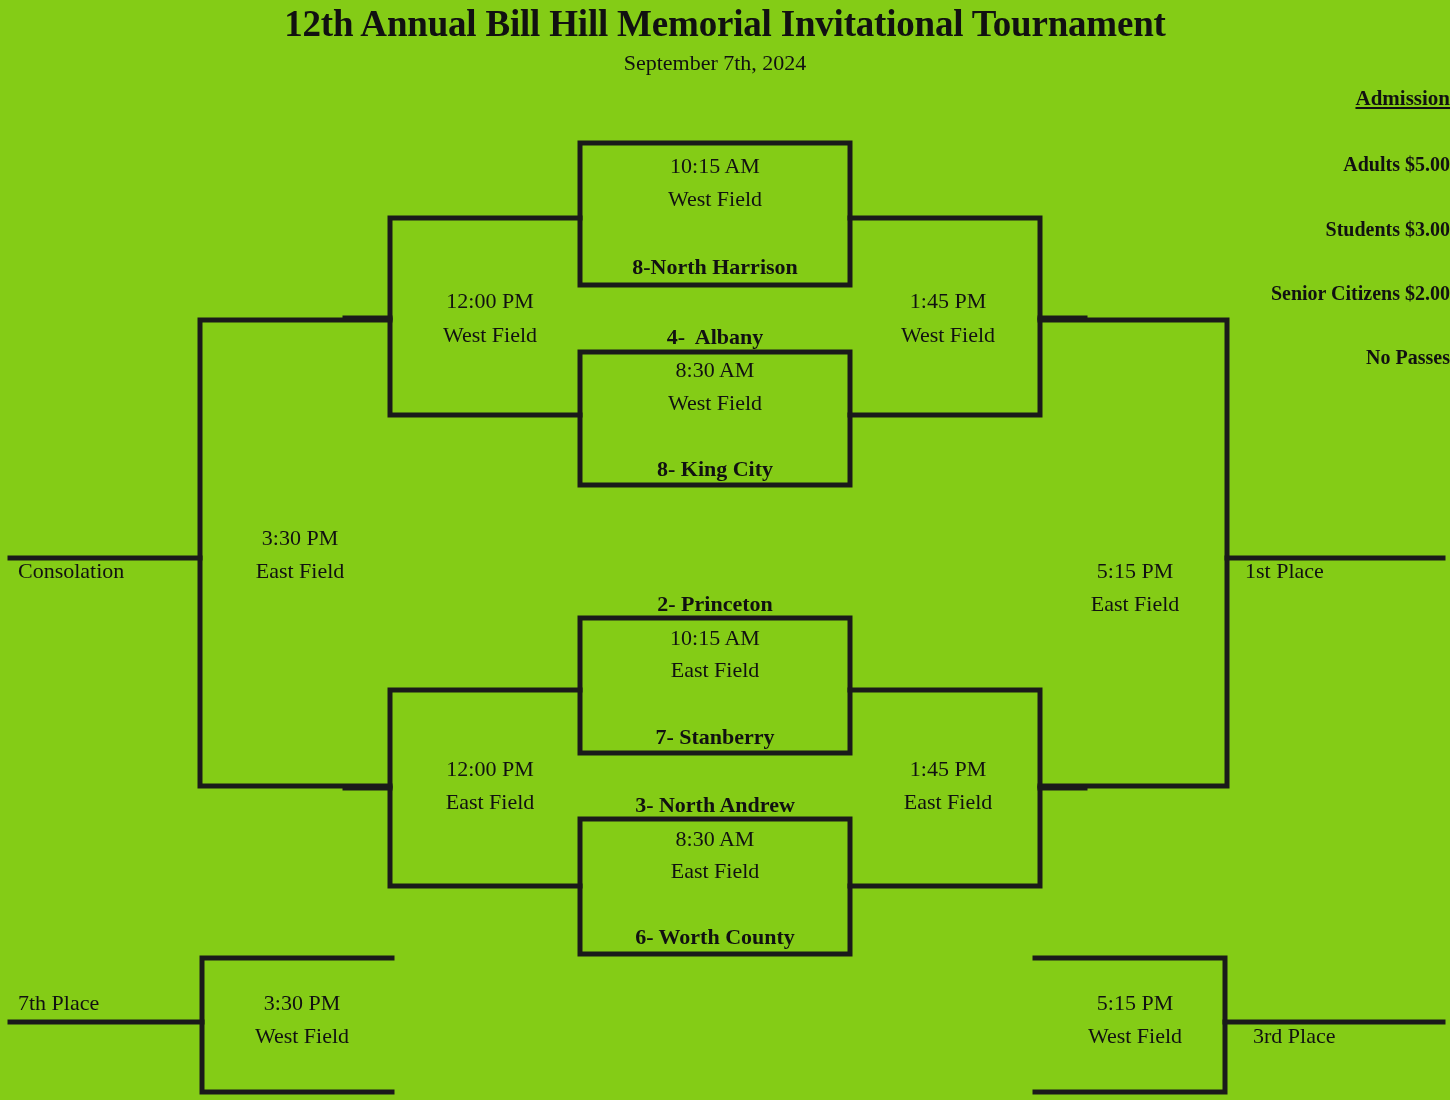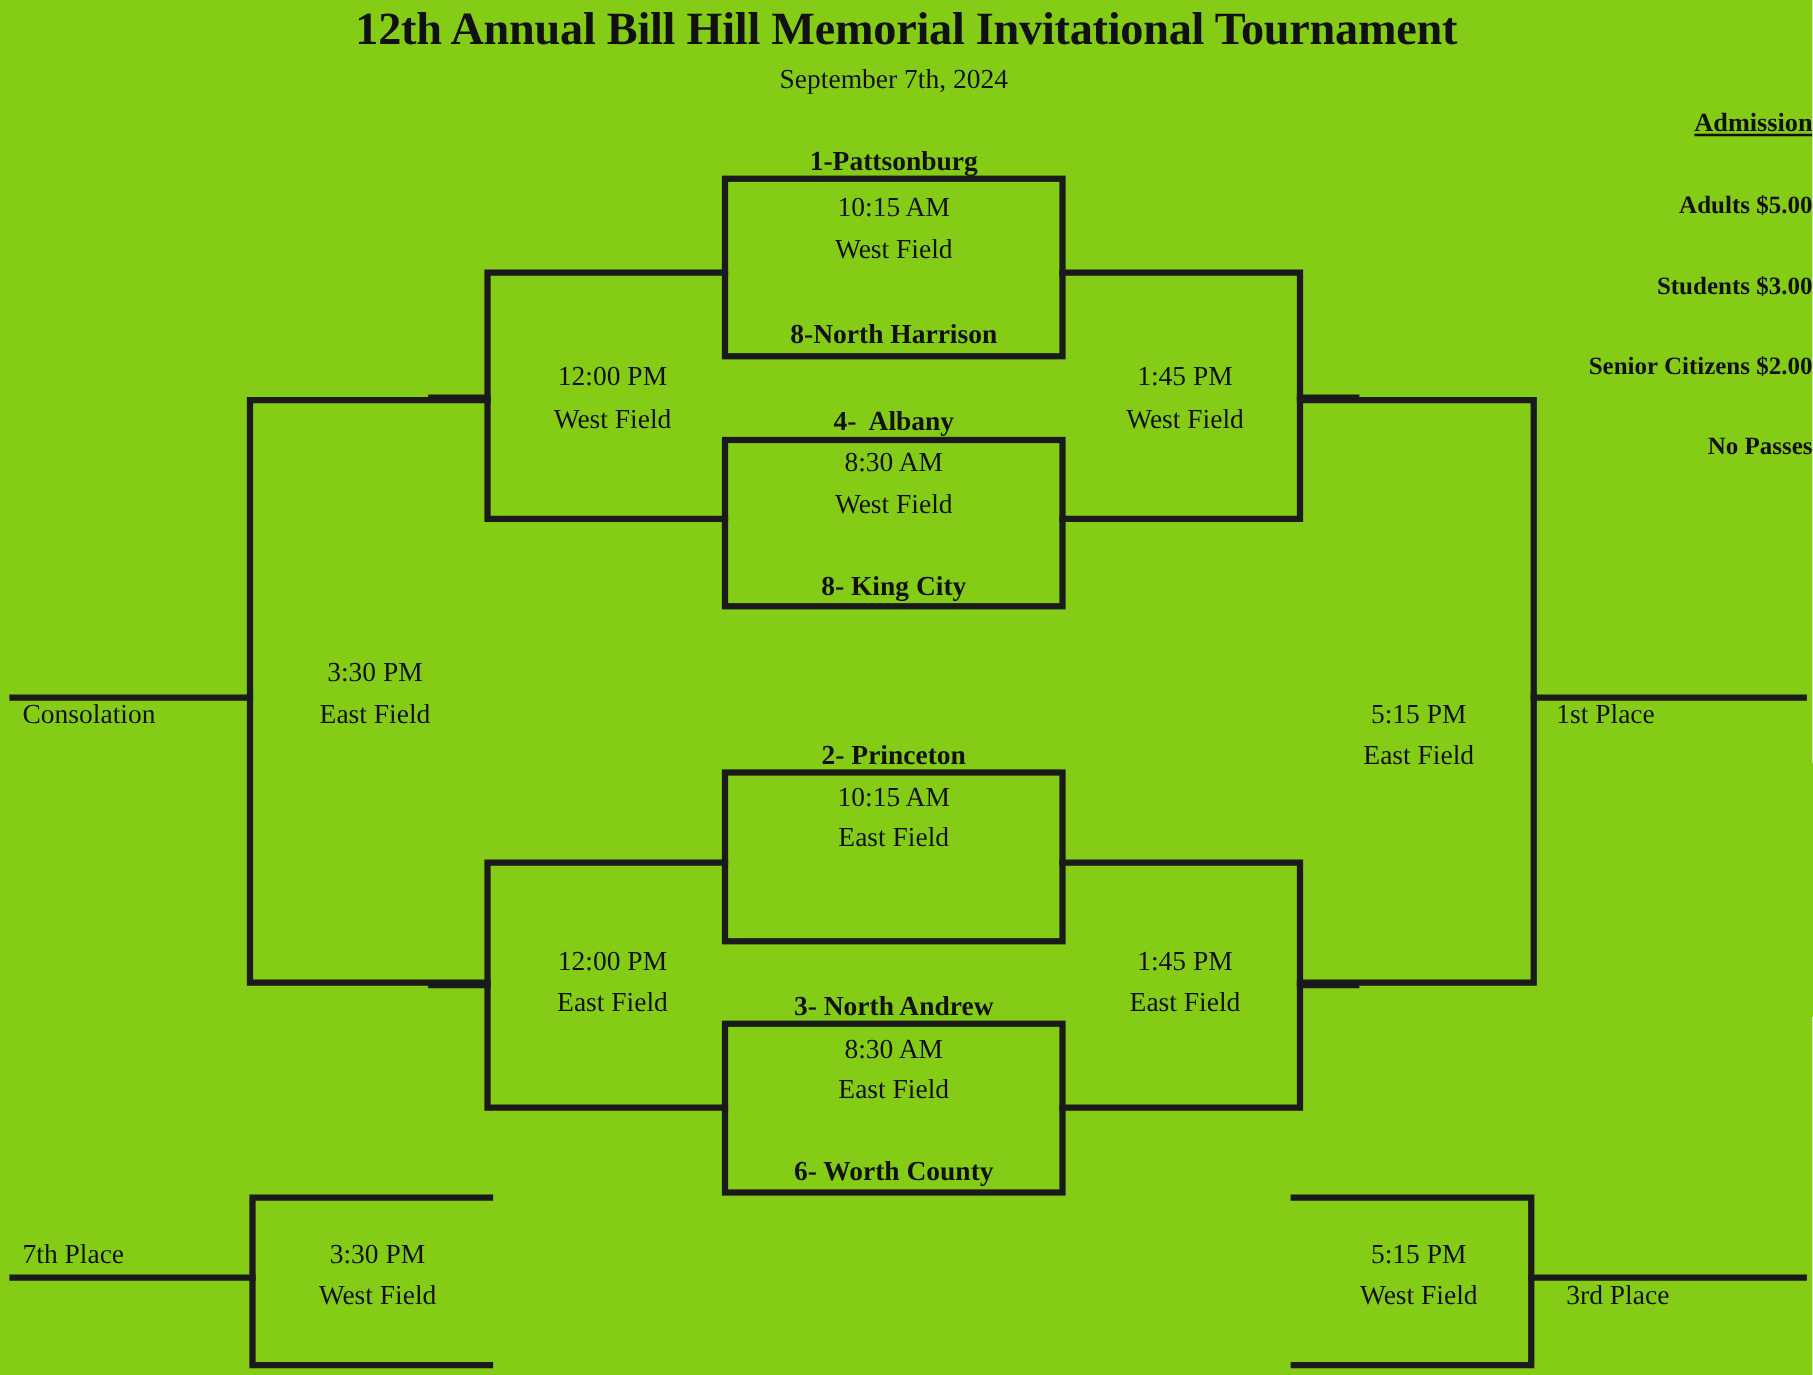--- a/index.html
+++ b/index.html
@@ -136,33 +136,33 @@
   <div class="txt subtitle">September 7th, 2024</div>
 
   <div class="txt admission">
     <span class="head">Admission</span>
     <span class="line">Adults $5.00</span>
     <span class="line">Students $3.00</span>
     <span class="line">Senior Citizens $2.00</span>
     <span class="line">No Passes</span>
   </div>
 
-  <div class="txt team" style="left:580px; top:116px;">1-Pattsonburg</div>
   <div class="txt gameinfo" style="left:580px; top:153px;">10:15 AM</div>
   <div class="txt gameinfo" style="left:580px; top:186px;">West Field</div>
   <div class="txt team" style="left:580px; top:254px;">8-North Harrison</div>
 
   <div class="txt team" style="left:580px; top:324px;">4-  Albany</div>
   <div class="txt gameinfo" style="left:580px; top:357px;">8:30 AM</div>
   <div class="txt gameinfo" style="left:580px; top:390px;">West Field</div>
   <div class="txt team" style="left:580px; top:456px;">8- King City</div>
 
   <div class="txt team" style="left:580px; top:591px;">2- Princeton</div>
   <div class="txt gameinfo" style="left:580px; top:625px;">10:15 AM</div>
   <div class="txt gameinfo" style="left:580px; top:657px;">East Field</div>
+  <div class="txt team" style="left:580px; top:724px;">7- Stanberry</div>
 
   <div class="txt team" style="left:580px; top:792px;">3- North Andrew</div>
   <div class="txt gameinfo" style="left:580px; top:826px;">8:30 AM</div>
   <div class="txt gameinfo" style="left:580px; top:858px;">East Field</div>
   <div class="txt team" style="left:580px; top:924px;">6- Worth County</div>
 
   <div class="txt slotlabel" style="left:390px; top:288px;">12:00 PM</div>
   <div class="txt slotlabel" style="left:390px; top:322px;">West Field</div>
 
   <div class="txt slotlabel" style="left:848px; top:288px;">1:45 PM</div>

